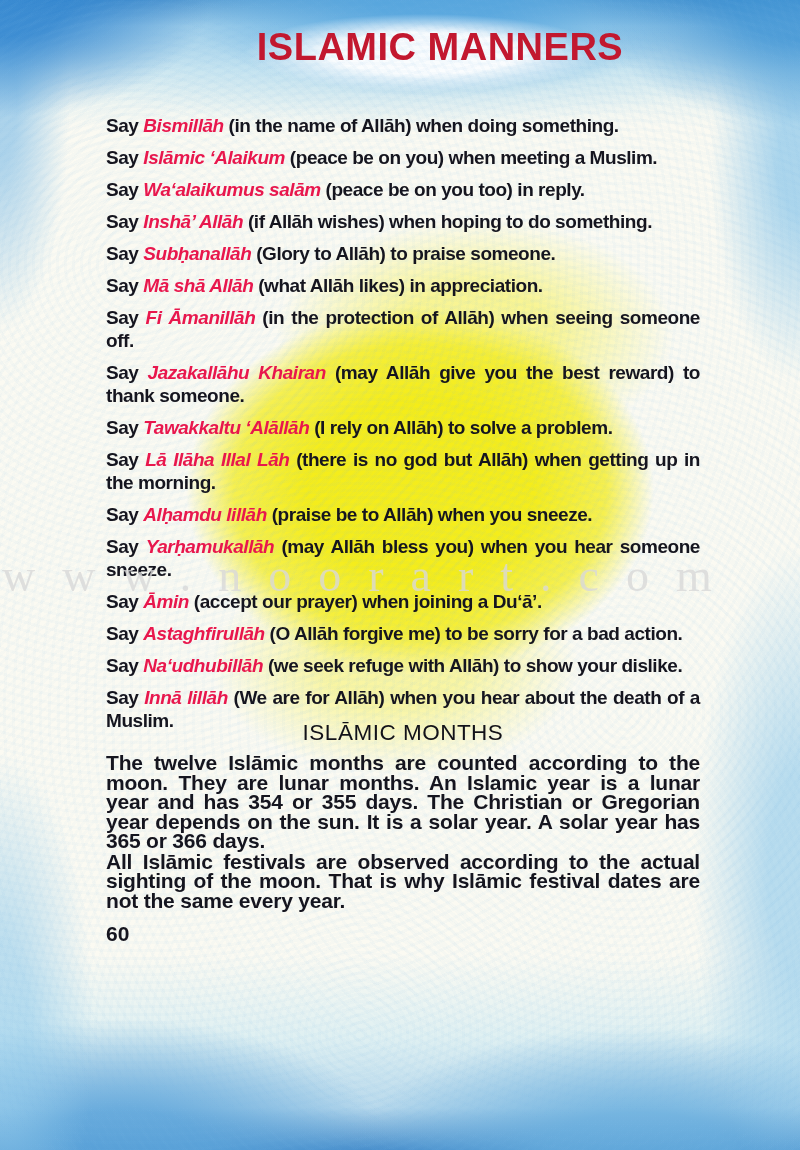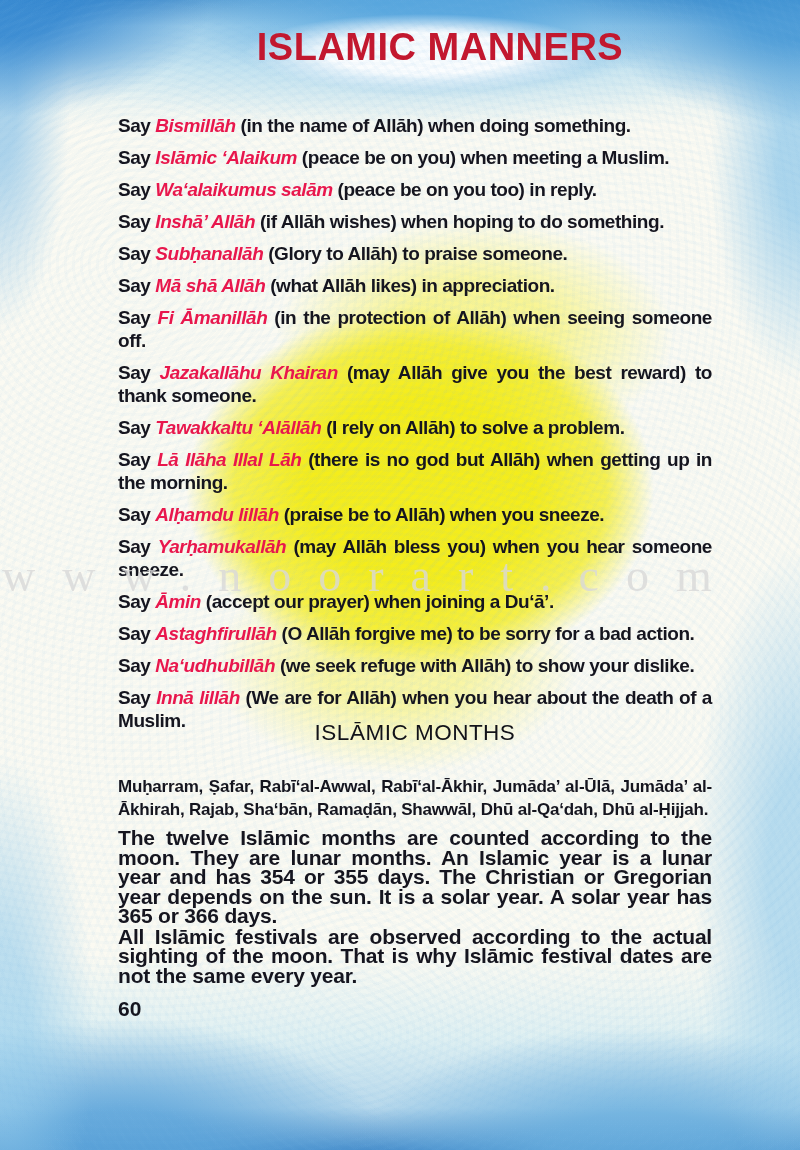--- a/index.html
+++ b/index.html
@@ -33,21 +33,21 @@
     position:absolute;inset:0;pointer-events:none;
     background:
       repeating-radial-gradient(circle at 17% 23%, rgba(118,180,226,0) 0 5px, rgba(118,180,226,0.045) 5px 8px),
       repeating-radial-gradient(circle at 78% 62%, rgba(118,180,226,0) 0 6px, rgba(118,180,226,0.04) 6px 9px),
       repeating-radial-gradient(circle at 45% 90%, rgba(118,180,226,0) 0 4px, rgba(118,180,226,0.035) 4px 7px);
   }
   .title{
     position:absolute;top:26px;left:0;width:100%;text-align:center;
     font-size:38px;font-weight:bold;letter-spacing:0.5px;color:#c2182f;padding-left:40px;
   }
-  .col{position:absolute;left:118px;top:114px;width:594px;color:#15151f;}
+  .col{position:absolute;left:106px;top:114px;width:594px;color:#15151f;}
   .item{
     margin:0 0 9px 0;font-size:19px;font-weight:bold;line-height:23px;
     letter-spacing:-0.45px;text-align:justify;
   }
   .phrase{font-style:italic;color:#e8174d;}
   .months-heading{
     margin-top:-21px;text-align:center;font-size:22.5px;font-weight:normal;
     letter-spacing:0.5px;color:#121219;
   }
   .months-list{
@@ -104,20 +104,19 @@
 
 
   <p class="item"><span>Say</span> <span class="phrase">Astaghfirullāh</span> <span>(O Allāh forgive me) to be sorry for a bad action.</span></p>
 
   <p class="item"><span>Say</span> <span class="phrase">Na‘udhubillāh</span> <span>(we seek refuge with Allāh) to show your dislike.</span></p>
 
   <p class="item"><span>Say</span> <span class="phrase">Innā lillāh</span> <span>(We are for Allāh) when you hear about the death of a Muslim.</span></p>
 </div>
 
     <div class="months-heading">ISLĀMIC MONTHS</div>
-    <p class="months-list">Muḥarram, Ṣafar, Rabī‘al-Awwal, Rabī‘al-Ākhir, Jumāda’ al-Ūlā, Jumāda’ al-Ākhirah, Rajab, Sha‘bān, Ramaḍān, Shawwāl, Dhū al-Qa‘dah, Dhū al-Ḥijjah.</p>
     <p class="para">The twelve Islāmic months are counted according to the moon. They are lunar months. An Islamic year is a lunar year and has 354 or 355 days. The Christian or Gregorian year depends on the sun. It is a solar year. A solar year has 365 or 366 days.</p>
     <p class="para second">All Islāmic festivals are observed according to the actual sighting of the moon. That is why Islāmic festival dates are not the same every year.</p>
     <div class="page-number">60</div>
   </div>
 
   <div class="watermark">www.noorart.com</div>
 </div>
 
 </body></html>

